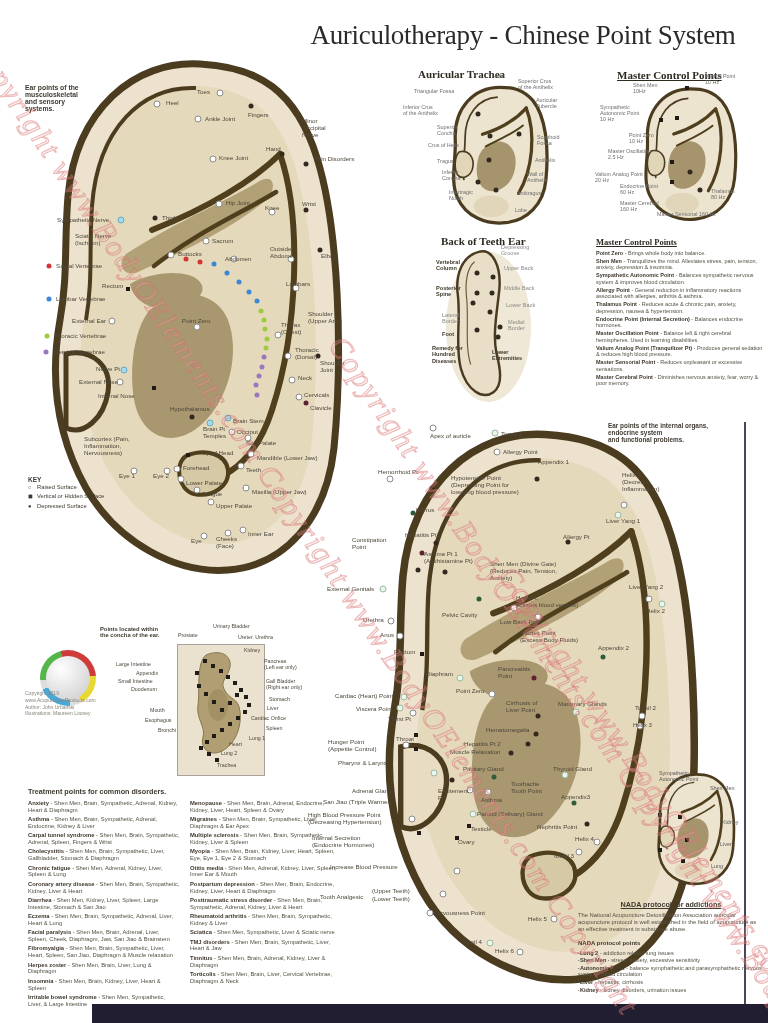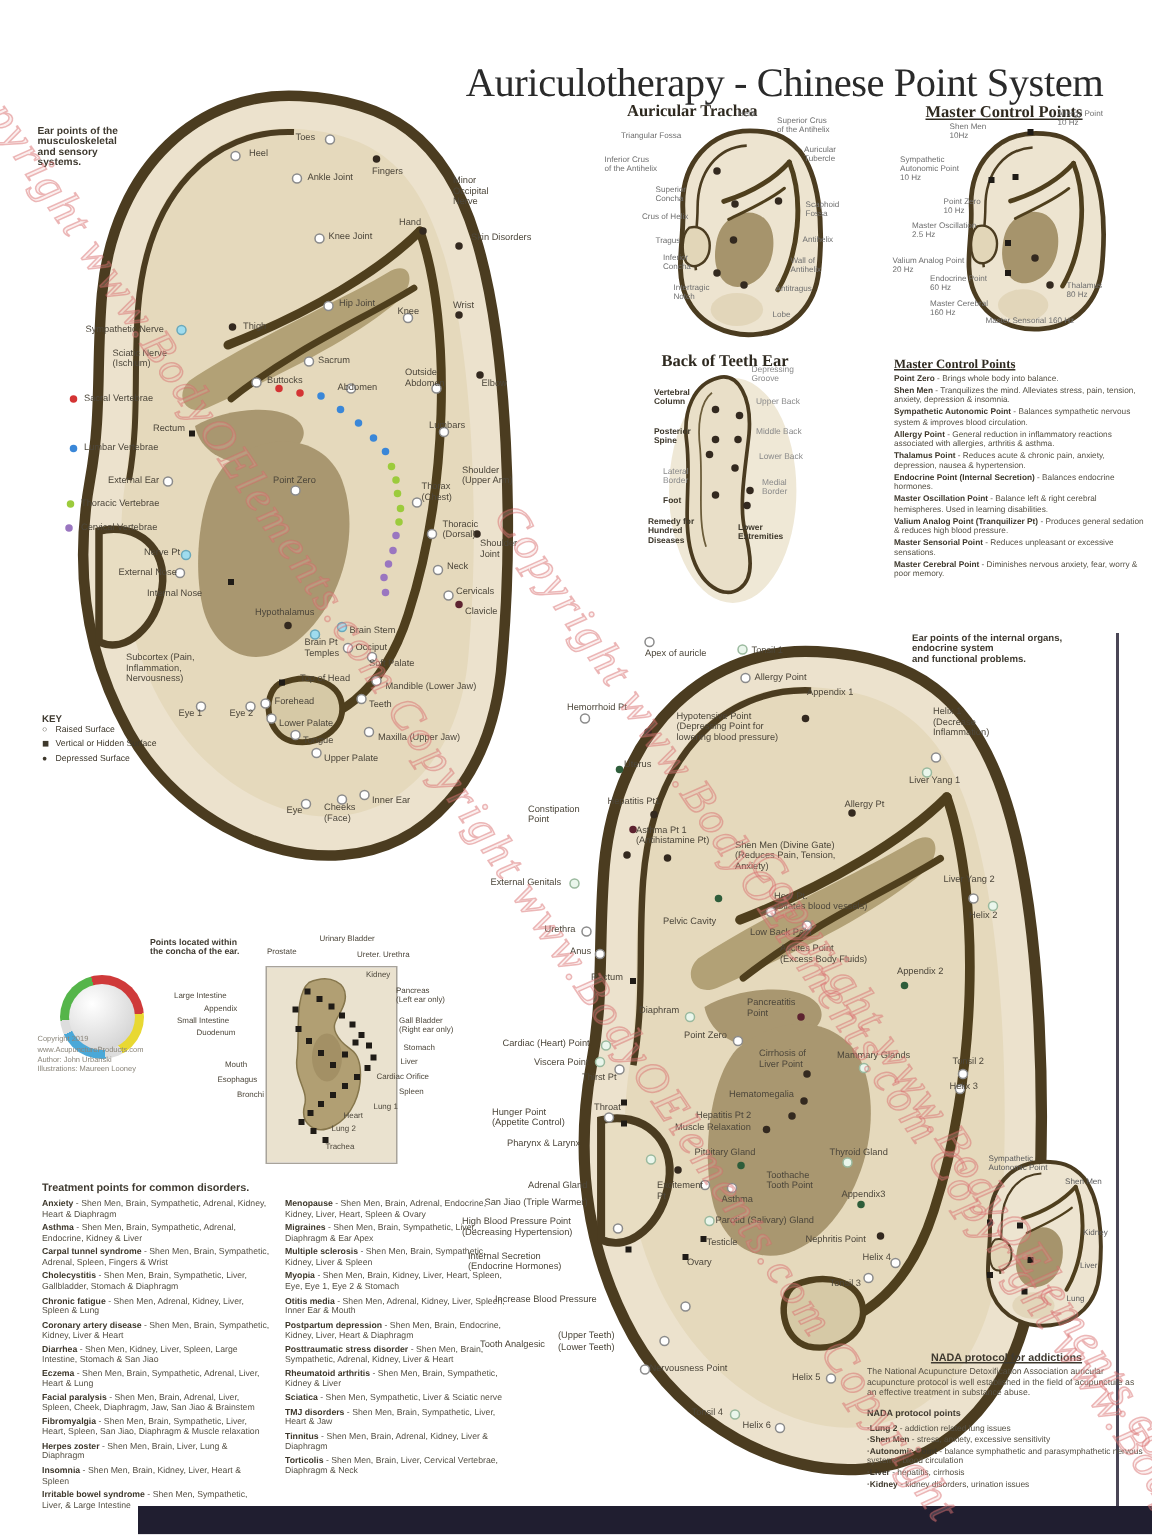--- a/index.html
+++ b/index.html
@@ -1,19 +1,19 @@
 <!DOCTYPE html>
 <html><head>
 <meta charset="utf-8">
 <style>
   html,body{margin:0;padding:0;background:#fff;}
   .poster{position:relative;width:768px;height:1023px;background:#fff;overflow:hidden;
           font-family:"Liberation Sans",sans-serif;color:#474136;}
   .art{position:absolute;z-index:1;}
-  .title{position:absolute;left:284px;top:40px;width:478px;text-align:center;z-index:4;
+  .title{position:absolute;left:284px;top:20px;width:478px;text-align:center;z-index:4;
          font-family:"Liberation Serif",serif;font-size:27px;color:#2a2a2a;letter-spacing:-0.3px;}
   .hd{position:absolute;z-index:4;font-weight:bold;color:#3f3a30;white-space:pre-line;}
   .serif-hd{position:absolute;z-index:4;font-family:"Liberation Serif",serif;font-weight:bold;
             font-size:11px;color:#2f2a20;}
   .serif-hd.u{text-decoration:underline;}
   .lblgrp,.dotgrp{position:absolute;left:0;top:0;width:768px;height:1023px;z-index:4;pointer-events:none;}
   .dotgrp{z-index:3;}
   .lbl{position:absolute;font-size:6.2px;line-height:1.12;color:#4d473b;white-space:pre-line;}
   .lbl.b{font-weight:bold;color:#3e382c;}
   .g-anatomy .lbl,.g-mcpear .lbl{font-size:5.4px;color:#6f6f6f;}

